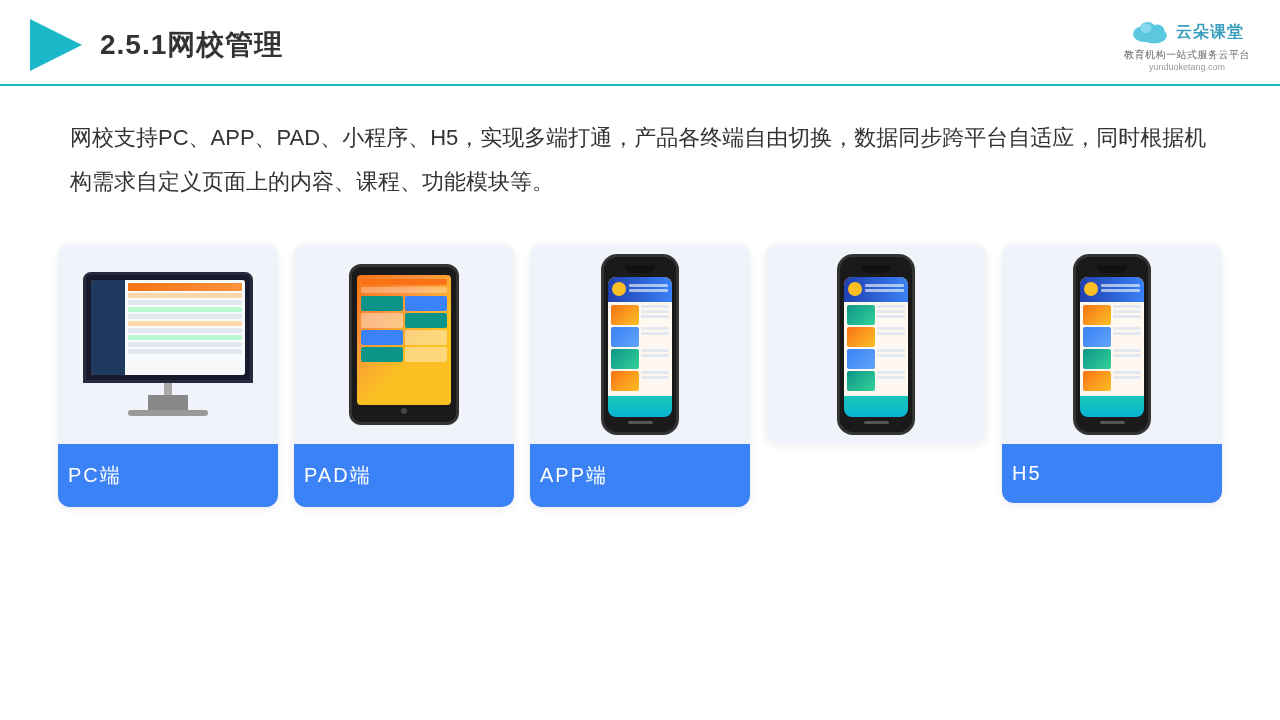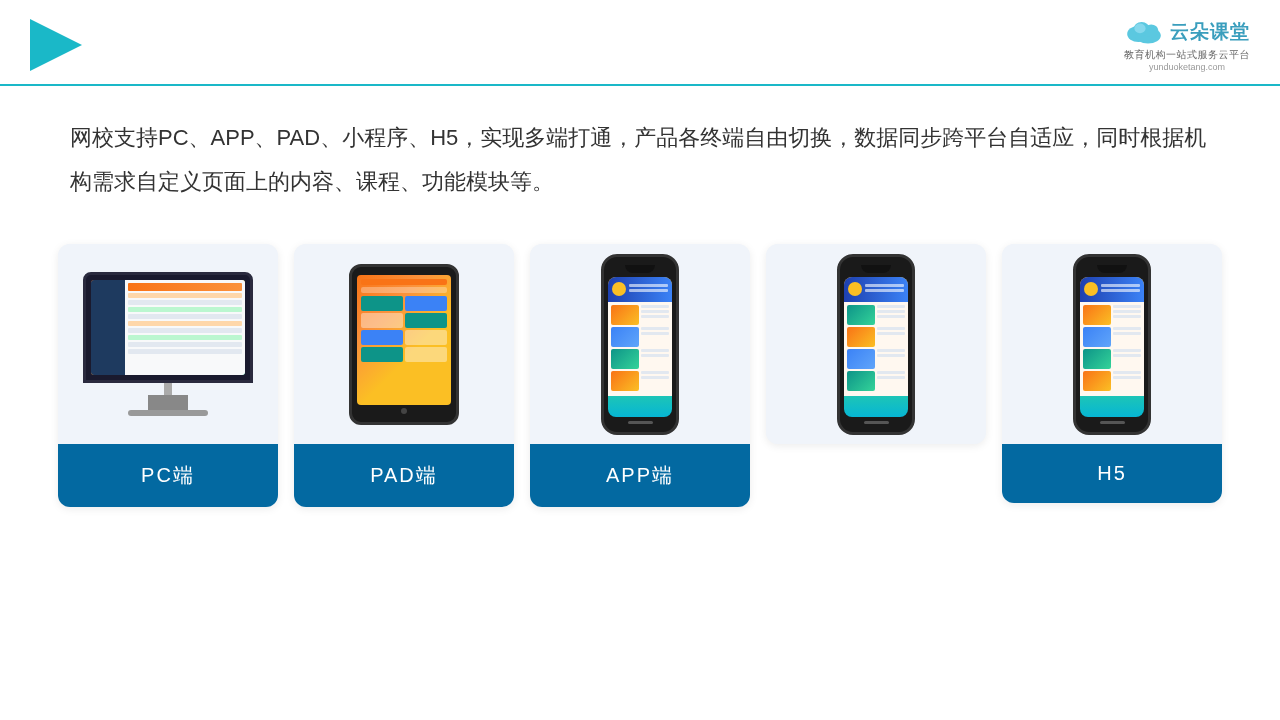--- a/index.html
+++ b/index.html
@@ -38,21 +38,21 @@
       display: flex;
       flex-direction: column;
       align-items: center;
     }
     .logo-cloud {
       display: flex;
       align-items: center;
       gap: 6px;
     }
     .logo-text {
-      font-size: 19px;
+      font-size: 16px;
       color: #3a9ebd;
       font-weight: bold;
       letter-spacing: 1px;
     }
     .logo-sub {
       font-size: 10px;
       color: #666;
       margin-top: 2px;
       letter-spacing: 0.5px;
     }
@@ -96,25 +96,25 @@
       height: 200px;
       display: flex;
       align-items: center;
       justify-content: center;
       padding: 15px;
       background: #f0f4fa;
     }
 
     .card-label {
       width: 100%;
-      background: #0369a1;
+      background: #3b82f6;
       color: white;
       font-size: 20px;
       font-weight: 500;
-      text-align: center;
+      text-align: left;
       padding: 18px 10px;
       letter-spacing: 2px;
     }
 
     
     
     .pc-monitor {
       position: relative;
       width: 170px;
     }
@@ -320,20 +320,21 @@
   </style>
 </head>
 <body>
 
 <div class="header">
   <div class="header-left">
 
     <svg class="play-icon" viewBox="0 0 52 52">
       <polygon points="0,0 52,26 0,52" fill="#1ab8c8"></polygon>
     </svg>
+    <span class="page-title">2.5.1网校管理</span>
   </div>
   <div class="logo-area">
     <div class="logo-cloud">
 
       <svg class="cloud-svg" viewBox="0 0 50 35">
         <ellipse cx="18" cy="20" rx="14" ry="10" fill="#5bc8e0"></ellipse>
         <ellipse cx="30" cy="22" rx="16" ry="10" fill="#5bc8e0"></ellipse>
         <ellipse cx="22" cy="14" rx="10" ry="9" fill="#5bc8e0"></ellipse>
         <ellipse cx="34" cy="16" rx="9" ry="8" fill="#5bc8e0"></ellipse>
 

